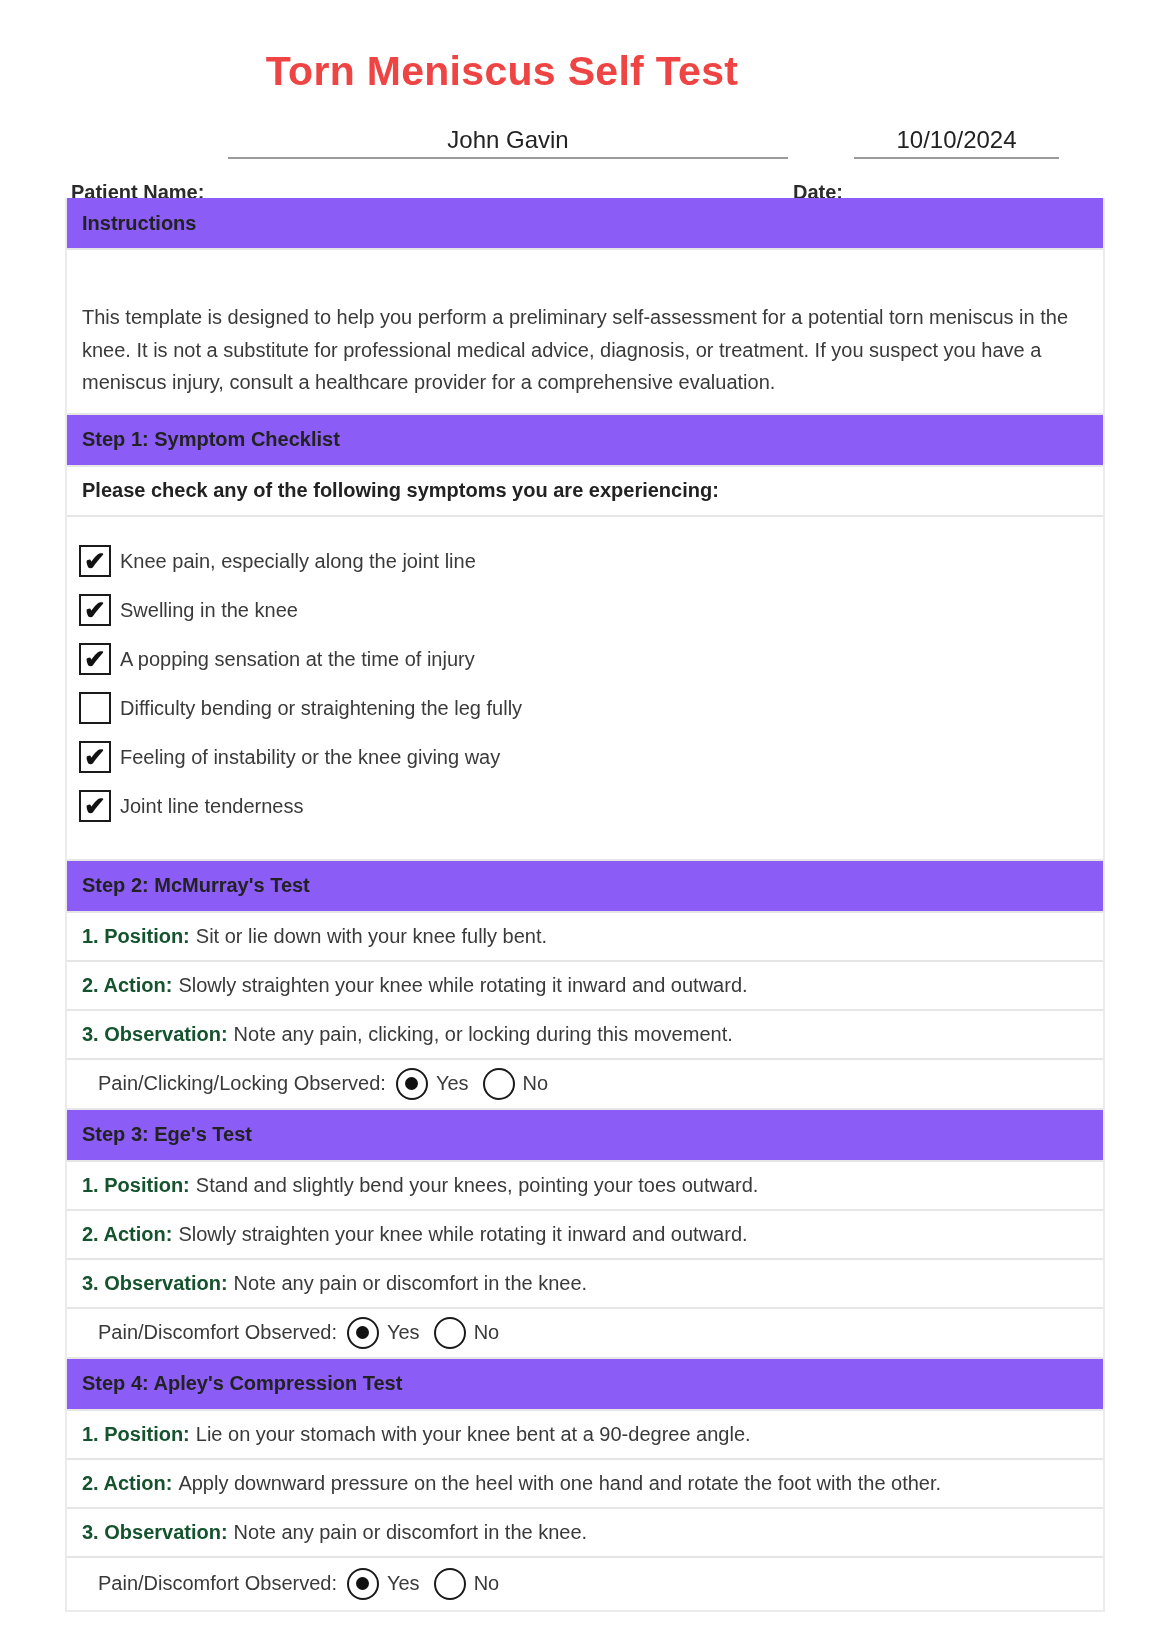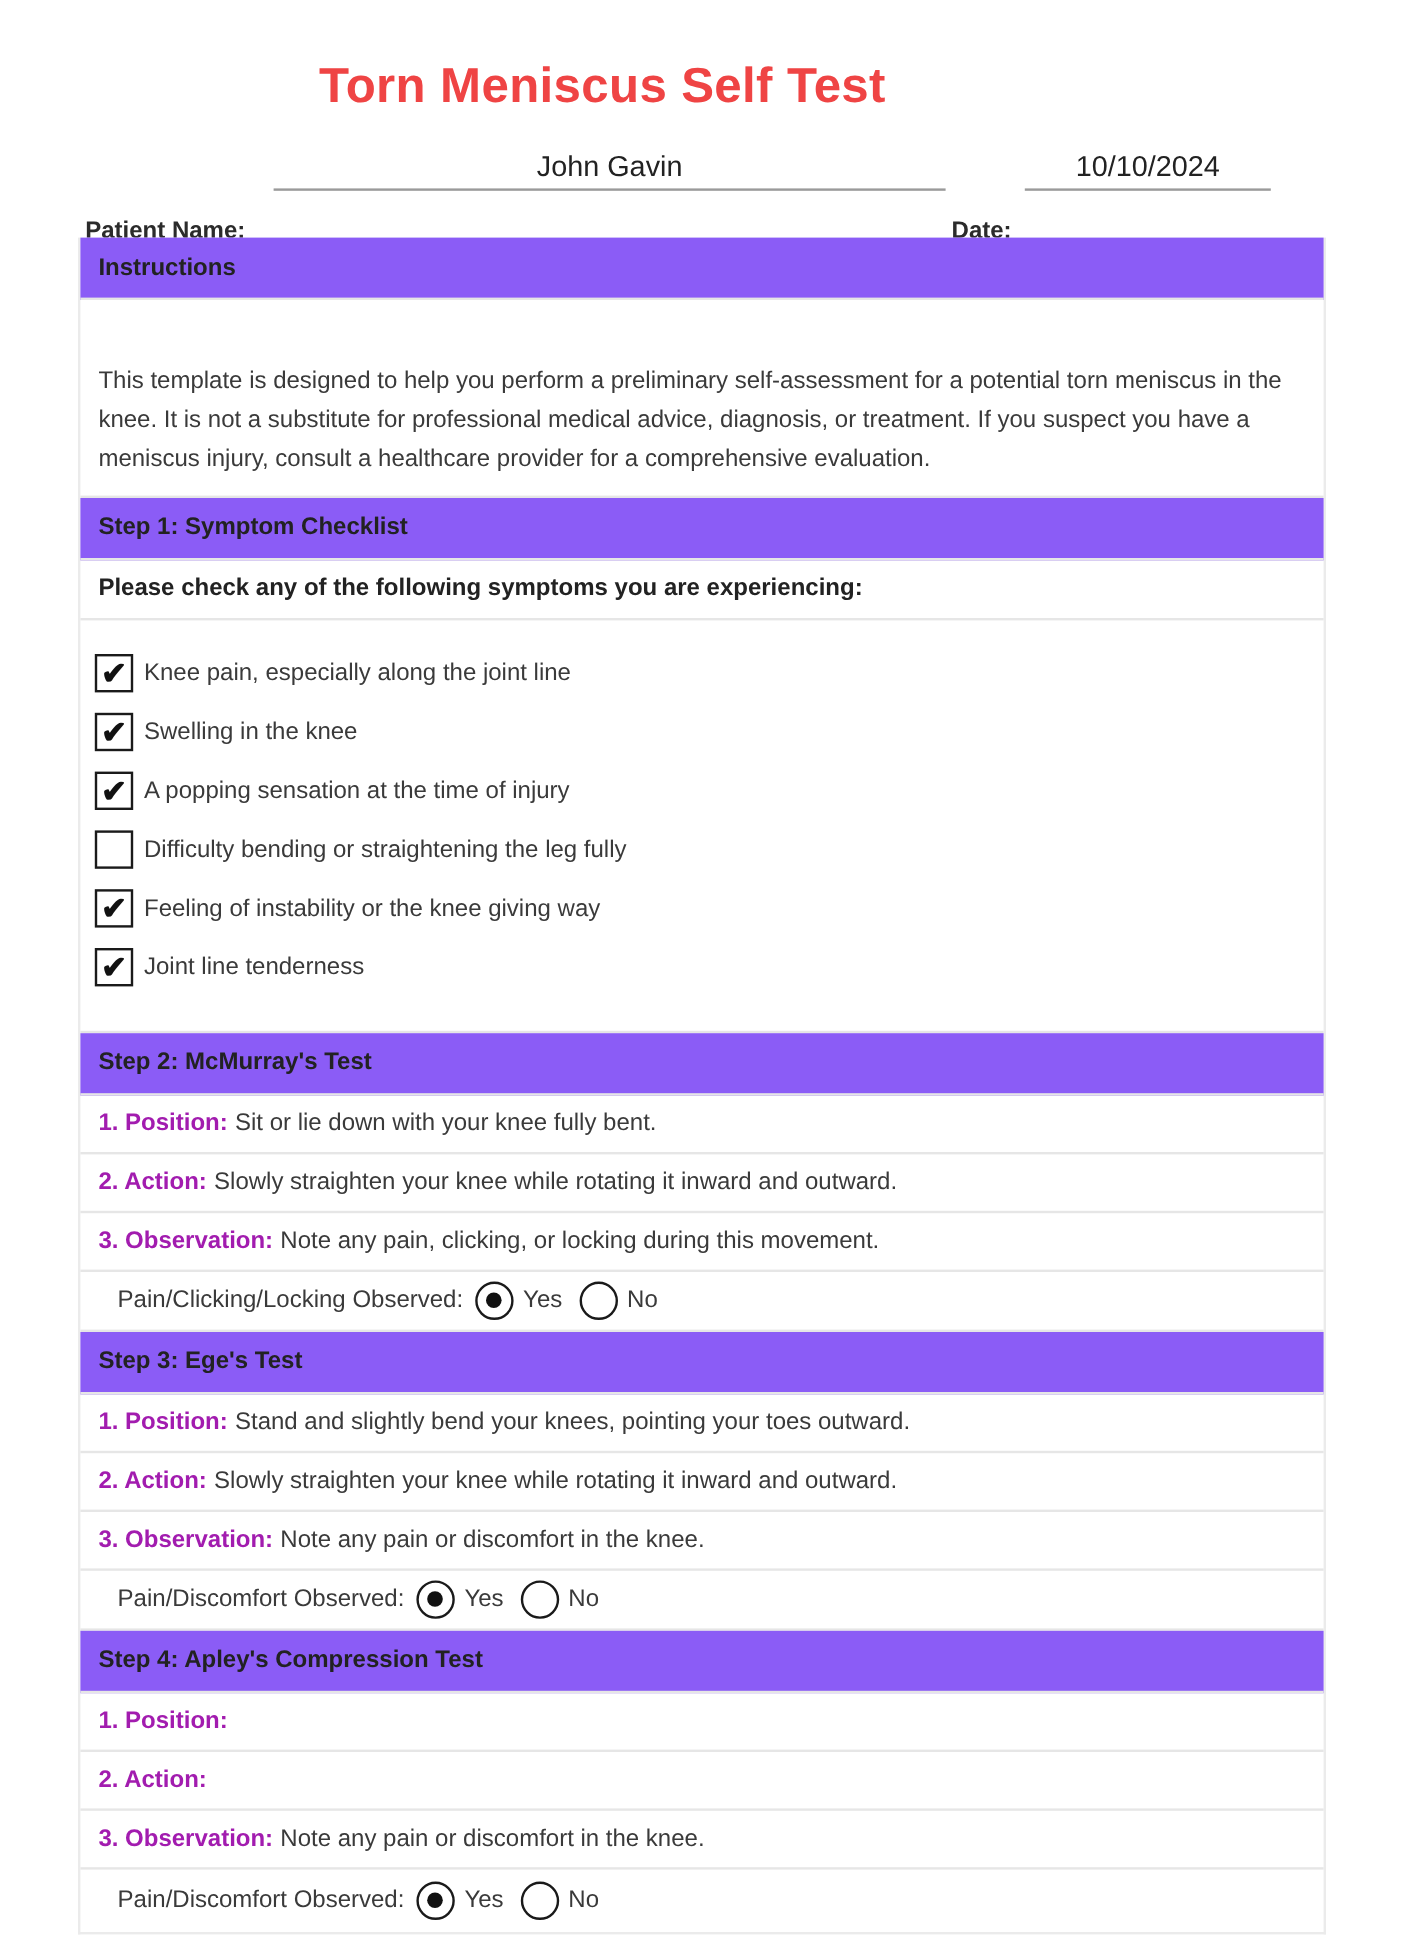--- a/index.html
+++ b/index.html
@@ -34,21 +34,21 @@
   }
   .instructions-body {
     padding: 12px 15px 14px 15px; font-size: 20px; line-height: 32.5px; color: #3a3a3a;
     border-bottom: 2px solid #e6e6e6;
     margin-top: 39px;
   }
   .row {
     height: 49px; box-sizing: border-box; padding-left: 15px; display: flex; align-items: center;
     font-size: 20px; color: #3a3a3a; border-bottom: 2px solid #e6e6e6;
   }
-  .row b { color: #a21caf; margin-right: 6px; }
+  .row b { color: #14532d; margin-right: 6px; }
   .prompt-row { font-weight: bold; color: #222; height: 50px; text-align: center; }
   .checklist { padding: 20px 0 28px 12px; border-bottom: 2px solid #e6e6e6; }
   .check-item { display: flex; align-items: center; height: 49px; font-size: 20px; color: #3a3a3a; }
   .checkbox {
     width: 32px; height: 32px; border: 2.5px solid #1a1a1a; box-sizing: border-box;
     display: flex; align-items: center; justify-content: center; margin-right: 9px;
     font-size: 26px; line-height: 1; color: #111; font-weight: bold;
   }
   .obs-row { padding-left: 31px; height: 50px; }
   .radio {
@@ -153,23 +153,25 @@
         <span class="dot"></span>
       </span>
     <span class="radio-label">Yes</span>
     <span class="radio"></span>
     <span class="radio-label">No</span>
   </div>
 
   <div class="hdr">Step 4: Apley's Compression Test</div>
   <div class="row">
     <b>1. Position:</b>
+    <span>Lie on your stomach with your knee bent at a 90-degree angle.</span>
   </div>
   <div class="row">
     <b>2. Action:</b>
+    <span>Apply downward pressure on the heel with one hand and rotate the foot with the other.</span>
   </div>
   <div class="row">
     <b>3. Observation:</b>
     <span>Note any pain or discomfort in the knee.</span>
   </div>
   <div class="row obs-row last">
     <span>Pain/Discomfort Observed:</span>
     <span class="radio">
         <span class="dot"></span>
       </span>

